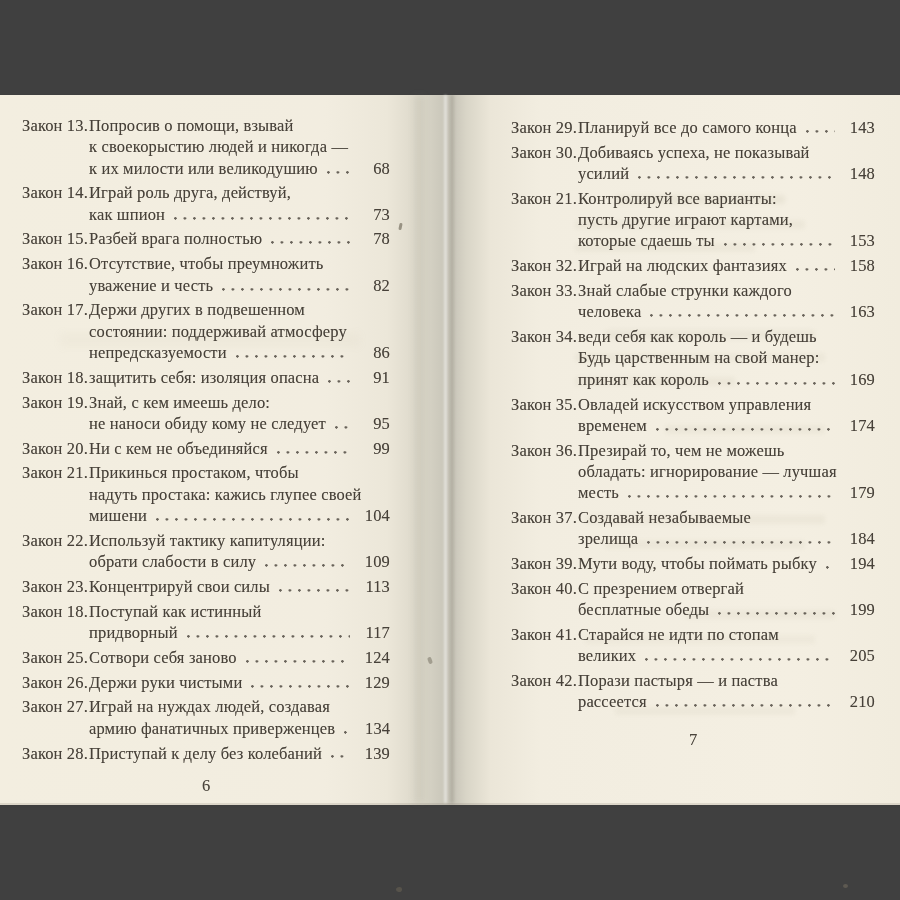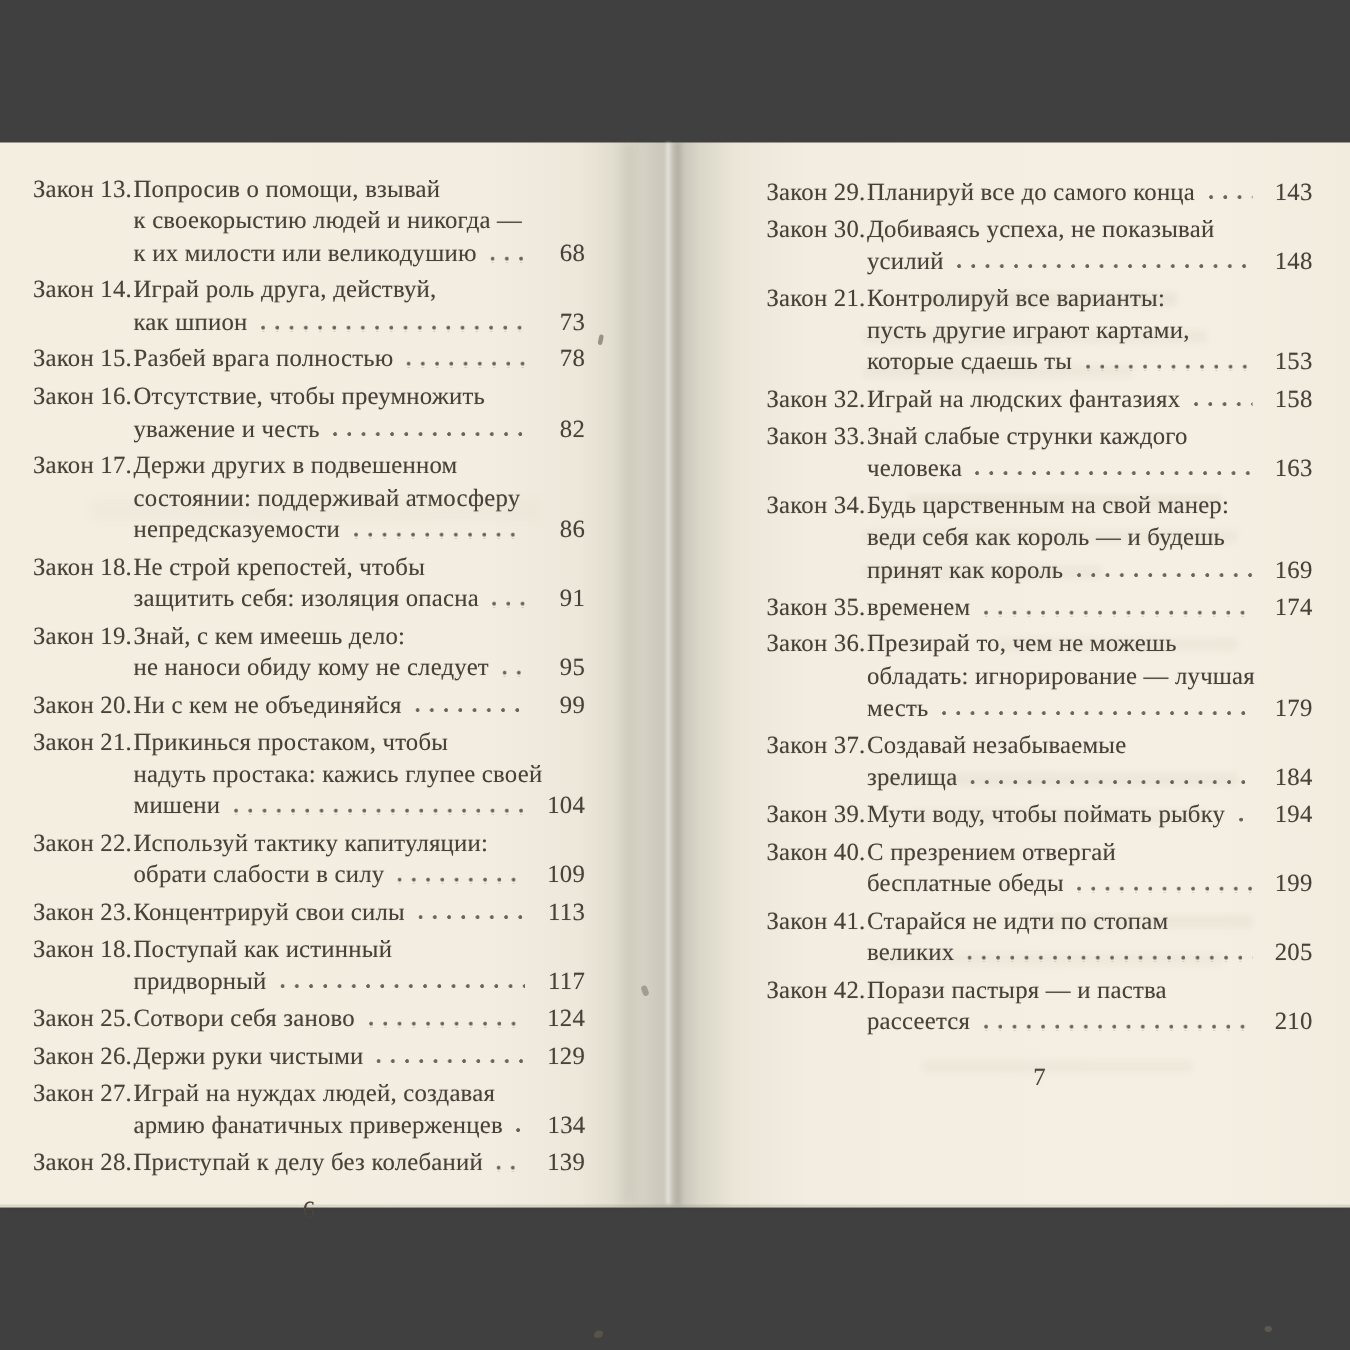--- a/index.html
+++ b/index.html
@@ -151,23 +151,20 @@
             </div>
             <div class="line">
               <span class="txt">непредсказуемости</span>
               <span class="leader"></span>
               <span class="page-num">86</span>
             </div>
           </div>
           <div class="entry">
             <span class="label">Закон 18.</span>
             <div class="line">
-              <span class="txt">Не строй крепостей, чтобы</span>
-            </div>
-            <div class="line">
               <span class="txt">защитить себя: изоляция опасна</span>
               <span class="leader"></span>
               <span class="page-num">91</span>
             </div>
           </div>
           <div class="entry">
             <span class="label">Закон 19.</span>
             <div class="line">
               <span class="txt">Знай, с кем имеешь дело:</span>
             </div>
@@ -330,33 +327,36 @@
             </div>
             <div class="line">
               <span class="txt">человека</span>
               <span class="leader"></span>
               <span class="page-num">163</span>
             </div>
           </div>
           <div class="entry">
             <span class="label">Закон 34.</span>
             <div class="line">
+              <span class="txt">веди себя как король — и будешь</span>
+            </div>
+            <div class="line">
               <span class="txt">Будь царственным на свой манер:</span>
             </div>
             <div class="line">
-              <span class="txt">веди себя как король — и будешь</span>
-            </div>
-            <div class="line">
               <span class="txt">принят как король</span>
               <span class="leader"></span>
               <span class="page-num">169</span>
             </div>
           </div>
           <div class="entry">
             <span class="label">Закон 35.</span>
+            <div class="line">
+              <span class="txt">Овладей искусством управления</span>
+            </div>
             <div class="line">
               <span class="txt">временем</span>
               <span class="leader"></span>
               <span class="page-num">174</span>
             </div>
           </div>
           <div class="entry">
             <span class="label">Закон 36.</span>
             <div class="line">
               <span class="txt">Презирай то, чем не можешь</span>

